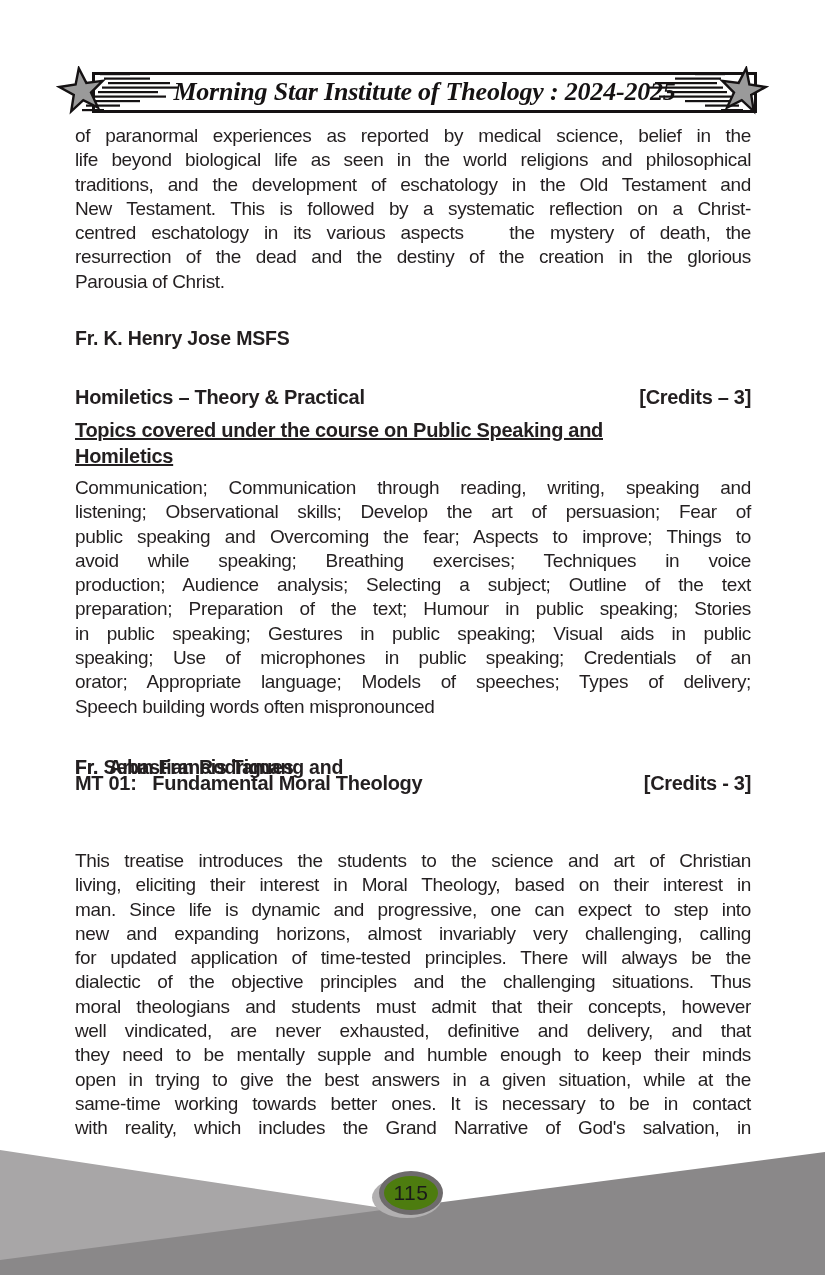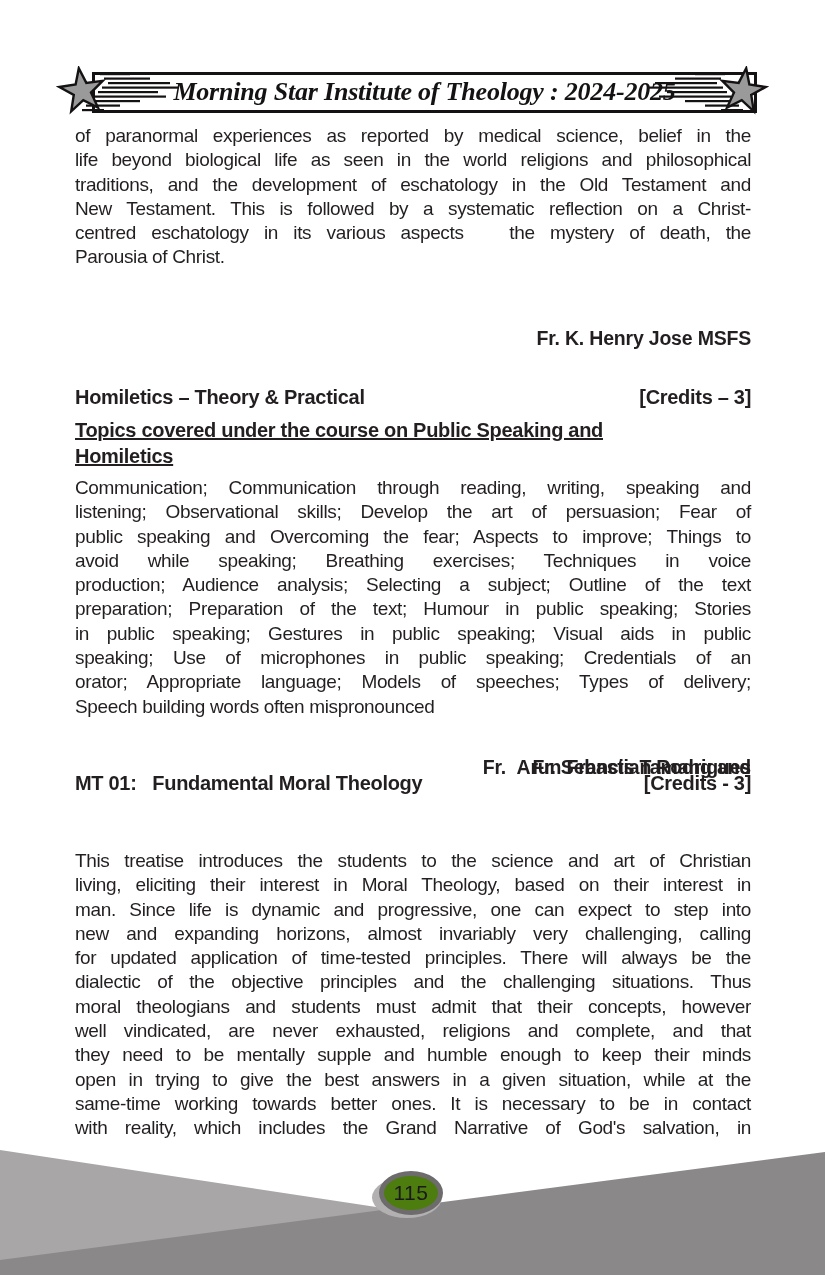--- a/index.html
+++ b/index.html
@@ -24,21 +24,21 @@
   .star-right{left:634px;transform:scaleX(-1);}
   
   .body-par{
     position:absolute;left:75px;width:676px;
     font-size:19px;line-height:24.3px;letter-spacing:-0.35px;
   }
   .jline{text-align:justify;text-align-last:justify;white-space:normal;}
   .jline.last{text-align-last:auto;}
   .pline{text-align:left;text-decoration:underline;}
   .author-line{
-    position:absolute;left:75px;width:676px;text-align:right;
+    position:absolute;left:75px;width:676px;text-align:left;
     font-weight:700;font-size:19.5px;line-height:30px;letter-spacing:-0.2px;
   }
   .head-row{
     position:absolute;left:75px;width:676px;display:flex;
     justify-content:space-between;font-weight:700;font-size:20px;
     letter-spacing:-0.3px;
   }
   .sub-head{
     position:absolute;left:75px;width:676px;font-weight:700;font-size:20px;
     line-height:25.5px;letter-spacing:-0.3px;
@@ -104,20 +104,21 @@
     </g>
     <polygon points="26,2 31.4,17.6 47.9,17.9 34.7,27.8 39.5,43.6 26,34.2 12.5,43.6 17.3,27.8 4.1,17.9 20.6,17.6" transform="rotate(-8 26 25)" fill="#9a9a9a" stroke="#151213" stroke-width="2.4" stroke-linejoin="miter"></polygon>
   </svg>
 
   <div class="body-par" style="top:124px;">
       <div class="jline">of paranormal experiences as reported by medical science, belief in the</div>
       <div class="jline">life beyond biological life as seen in the world religions and philosophical</div>
       <div class="jline">traditions, and the development of eschatology in the Old Testament and</div>
       <div class="jline">New Testament. This is followed by a systematic reflection on a Christ-</div>
       <div class="jline">centred eschatology in its various aspects &nbsp;&nbsp;the mystery of death, the</div>
+      <div class="jline">resurrection of the dead and the destiny of the creation in the glorious</div>
       <div class="jline last">Parousia of Christ.</div>
     </div>
 
   <div class="author-line" style="top:323px;">Fr. K. Henry Jose MSFS</div>
 
   <div class="head-row" style="top:386px;">
     <span>Homiletics – Theory &amp; Practical</span>
     <span>[Credits – 3]</span>
   </div>
 
@@ -148,21 +149,21 @@
   </div>
 
   <div class="body-par" style="top:849px;">
       <div class="jline">This treatise introduces the students to the science and art of Christian</div>
       <div class="jline">living, eliciting their interest in Moral Theology, based on their interest in</div>
       <div class="jline">man. Since life is dynamic and progressive, one can expect to step into</div>
       <div class="jline">new and expanding horizons, almost invariably very challenging, calling</div>
       <div class="jline">for updated application of time-tested principles. There will always be the</div>
       <div class="jline">dialectic of the objective principles and the challenging situations. Thus</div>
       <div class="jline">moral theologians and students must admit that their concepts, however</div>
-      <div class="jline">well vindicated, are never exhausted, religions and complete, and that</div>
+      <div class="jline">well vindicated, are never exhausted, definitive and delivery, and that</div>
       <div class="jline">they need to be mentally supple and humble enough to keep their minds</div>
       <div class="jline">open in trying to give the best answers in a given situation, while at the</div>
       <div class="jline">same-time working towards better ones. It is necessary to be in contact</div>
       <div class="jline">with reality, which includes the Grand Narrative of God's salvation, in</div>
     </div>
 
   <div class="footer-art">
     <div class="tri-light"></div>
     <div class="tri-dark"></div>
   </div>

